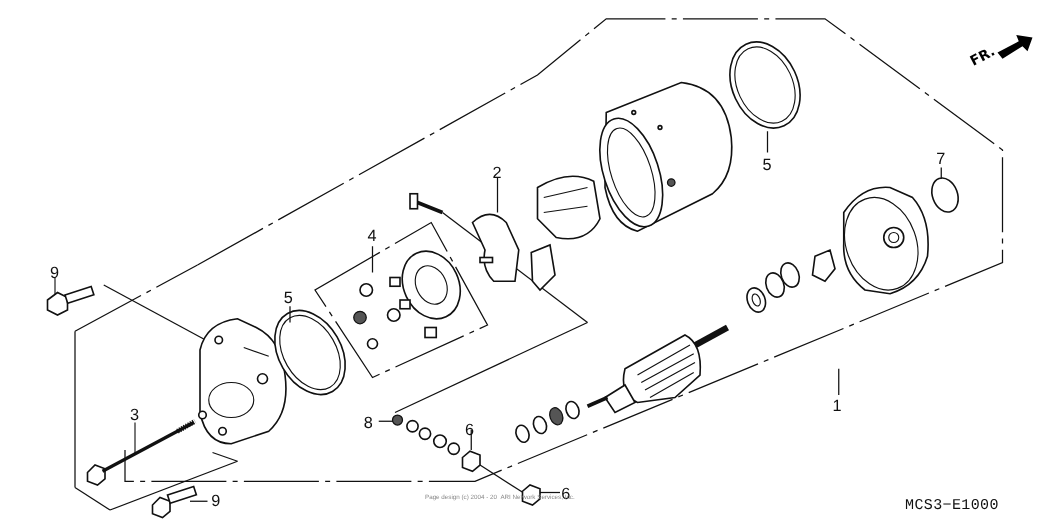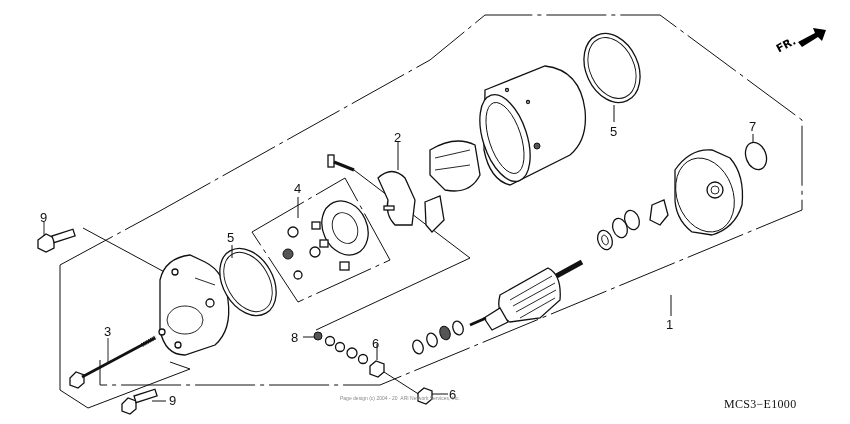--- a/index.html
+++ b/index.html
@@ -4,21 +4,21 @@
 <style>
   html, body { margin: 0; padding: 0; background: #ffffff; }
   body { width: 850px; height: 424px; overflow: hidden; position: relative; font-family: "Liberation Sans", sans-serif; }
   #diagram { position: absolute; left: 0; top: 0; width: 850px; height: 424px; }
   .ln { stroke: #111; fill: none; stroke-width: 1; }
   .dash { stroke: #111; fill: none; stroke-width: 1; stroke-dasharray: 60 5 4 5; }
   .part { stroke: #111; fill: #fff; stroke-width: 1.3; }
   .part-thin { stroke: #111; fill: none; stroke-width: 0.9; }
   .part-dark { stroke: #111; fill: #555; stroke-width: 1; }
   .callout-num { position: absolute; font-family: "Liberation Sans", sans-serif; font-size: 13px; color: #111; line-height: 1; }
-  .diagram-code { position: absolute; left: 724px; top: 397px; font-family: Liberation Serif, serif; font-size: 12px; color: #111; letter-spacing: 0.3px; }
+  .diagram-code { position: absolute; left: 724px; top: 397px; font-family: Liberation Mono, monospace; font-size: 12px; color: #111; letter-spacing: 0.3px; }
   .copyright { position: absolute; left: 340px; top: 395px; font-family: "Liberation Sans", sans-serif; font-size: 5px; color: #888; white-space: nowrap; }
   .fr-label { position: absolute; left: 774px; top: 44px; font-family: "DejaVu Sans", sans-serif; font-weight: bold; font-size: 11px; color: #000; transform: rotate(-28deg); transform-origin: left top; }
 </style>
 </head>
 <body>
 
 <svg id="diagram" viewBox="0 0 850 424" xmlns="http://www.w3.org/2000/svg">
 
   <g>
     <polyline class="dash" points="158,212 430,60 485,15 660,15 802,120 802,210 380,385 100,385 100,360"></polyline>

